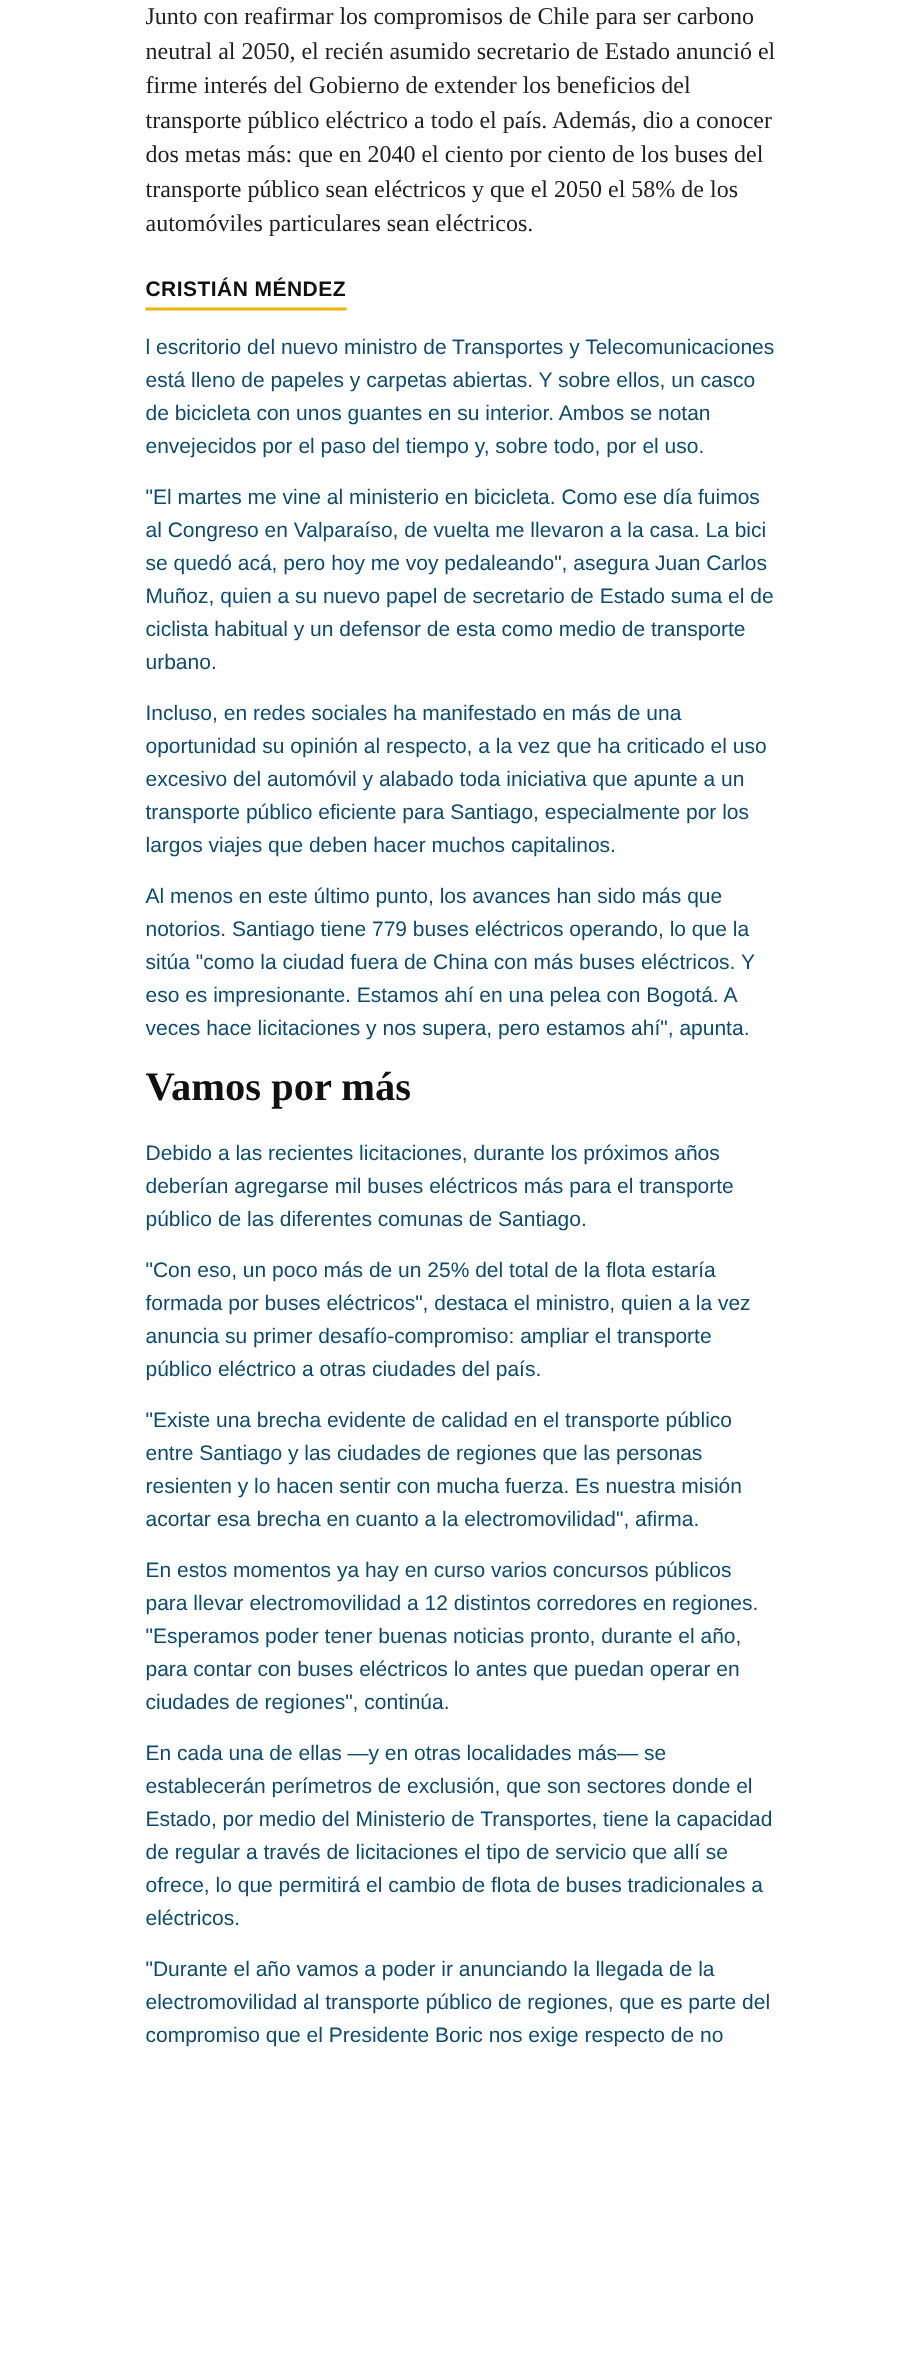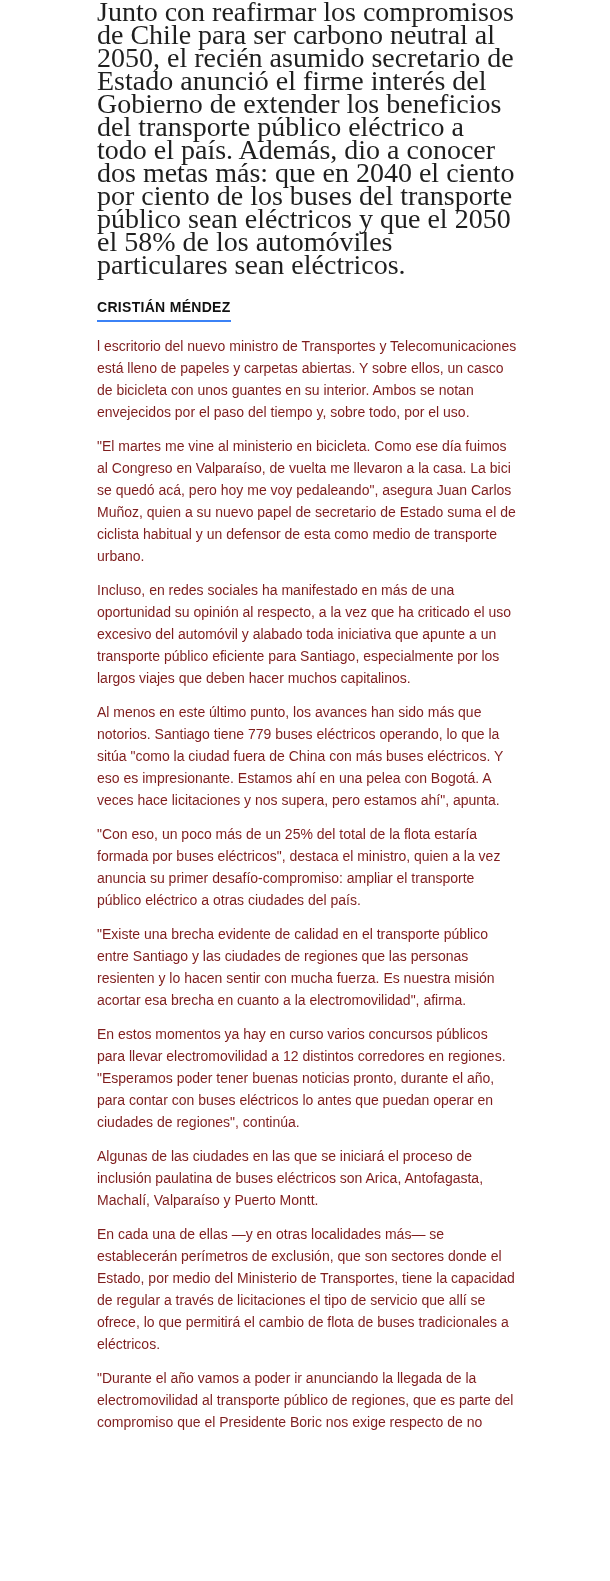--- a/index.html
+++ b/index.html
@@ -12,44 +12,44 @@
     height: 1581px;
     overflow: hidden;
     font-family: "Liberation Sans", sans-serif;
   }
   .article {
     width: 420px;
     margin-left: 97px;
   }
   .deck {
     font-family: "Liberation Serif", serif;
-    font-size: 28px;
+    font-size: 16px;
     line-height: 23px;
     color: #1f1f1f;
     margin: 0 0 22px 0;
   }
   .byline-wrap {
     margin: 0 0 13px 0;
   }
   .byline {
     display: inline-block;
     font-size: 14px;
     line-height: 18px;
     font-weight: bold;
     letter-spacing: 0.3px;
     color: #111111;
     text-transform: uppercase;
     text-decoration: none;
-    border-bottom: 2px solid #3b82f6;
+    border-bottom: 2px solid #eab308;
     padding-bottom: 4px;
   }
   .article p.body-par {
     font-size: 14px;
     line-height: 22px;
-    color: #7f1d1d;
+    color: #0c4a6e;
     margin: 0 0 12px 0;
   }
   .article h2 {
     font-family: "Liberation Serif", serif;
     font-size: 27px;
     line-height: 33px;
     font-weight: bold;
     color: #111111;
     margin: 8px 0 16px 0;
     white-space: pre-line;
@@ -66,25 +66,26 @@
     <div class="byline-wrap">
       <a class="byline">CRISTIÁN MÉNDEZ</a>
     </div>
 
     <p class="body-par">l escritorio del nuevo ministro de Transportes y Telecomunicaciones está lleno de papeles y carpetas abiertas. Y sobre ellos, un casco de bicicleta con unos guantes en su interior. Ambos se notan envejecidos por el paso del tiempo y, sobre todo, por el uso.</p>
     <p class="body-par">"El martes me vine al ministerio en bicicleta. Como ese día fuimos al Congreso en Valparaíso, de vuelta me llevaron a la casa. La bici se quedó acá, pero hoy me voy pedaleando", asegura Juan Carlos Muñoz, quien a su nuevo papel de secretario de Estado suma el de ciclista habitual y un defensor de esta como medio de transporte urbano.</p>
     <p class="body-par">Incluso, en redes sociales ha manifestado en más de una oportunidad su opinión al respecto, a la vez que ha criticado el uso excesivo del automóvil y alabado toda iniciativa que apunte a un transporte público eficiente para Santiago, especialmente por los largos viajes que deben hacer muchos capitalinos.</p>
     <p class="body-par">Al menos en este último punto, los avances han sido más que notorios. Santiago tiene 779 buses eléctricos operando, lo que la sitúa "como la ciudad fuera de China con más buses eléctricos. Y eso es impresionante. Estamos ahí en una pelea con Bogotá. A veces hace licitaciones y nos supera, pero estamos ahí", apunta.</p>
 
     <section>
+      <h2>Vamos por más</h2>
+      <p class="body-par">Debido a las recientes licitaciones, durante los próximos años deberían agregarse mil buses eléctricos más para el transporte público de las diferentes comunas de Santiago.</p>
       <p class="body-par">"Con eso, un poco más de un 25% del total de la flota estaría formada por buses eléctricos", destaca el ministro, quien a la vez anuncia su primer desafío-compromiso: ampliar el transporte público eléctrico a otras ciudades del país.</p>
       <p class="body-par">"Existe una brecha evidente de calidad en el transporte público entre Santiago y las ciudades de regiones que las personas resienten y lo hacen sentir con mucha fuerza. Es nuestra misión acortar esa brecha en cuanto a la electromovilidad", afirma.</p>
       <p class="body-par">En estos momentos ya hay en curso varios concursos públicos para llevar electromovilidad a 12 distintos corredores en regiones. "Esperamos poder tener buenas noticias pronto, durante el año, para contar con buses eléctricos lo antes que puedan operar en ciudades de regiones", continúa.</p>
     </section>
 
     <section>
-      <p class="body-par">Algunas de las ciudades en las que se iniciará el proceso de inclusión paulatina de buses eléctricos son Arica, Antofagasta, Machalí, Valparaíso y Puerto Montt.</p>
       <p class="body-par">En cada una de ellas —y en otras localidades más— se establecerán perímetros de exclusión, que son sectores donde el Estado, por medio del Ministerio de Transportes, tiene la capacidad de regular a través de licitaciones el tipo de servicio que allí se ofrece, lo que permitirá el cambio de flota de buses tradicionales a eléctricos.</p>
       <p class="body-par">"Durante el año vamos a poder ir anunciando la llegada de la electromovilidad al transporte público de regiones, que es parte del compromiso que el Presidente Boric nos exige respecto de no</p>
     </section>
 
   </article>
 </div>
 
 </body></html>

